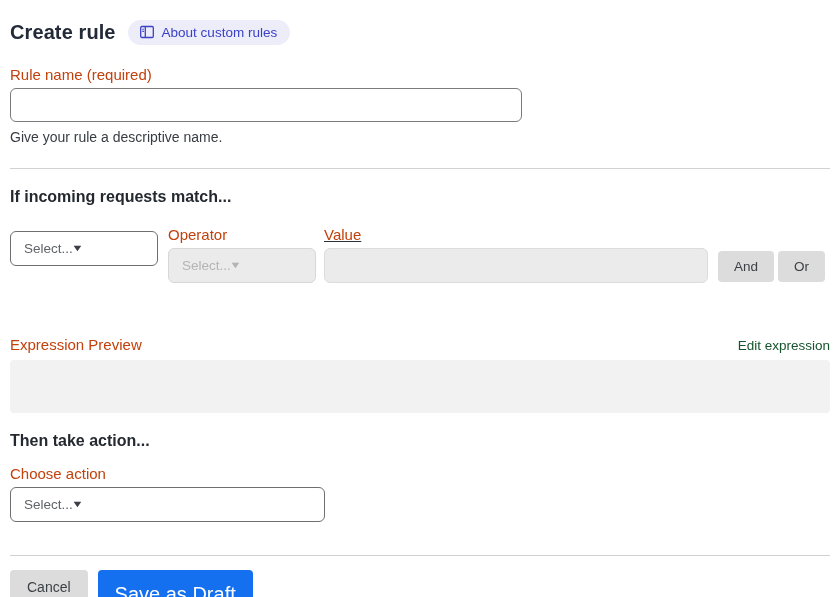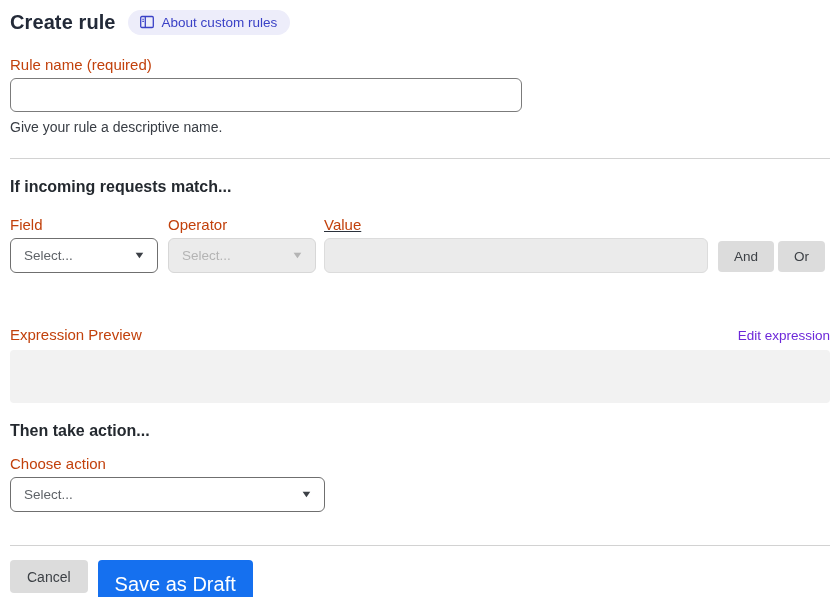--- a/index.html
+++ b/index.html
@@ -7,21 +7,21 @@
   body {
     font-family: "Liberation Sans", sans-serif;
     width: 839px;
     height: 597px;
     color: #2b313b;
     overflow: hidden;
   }
   .page {
     width: 839px;
     height: 597px;
-    padding: 10px 9px 12px 10px;
+    padding: 20px 9px 12px 10px;
   }
 
   
   .header-row {
     display: flex;
     align-items: center;
     gap: 12px;
   }
   .page-title {
     font-size: 20px;
@@ -92,21 +92,21 @@
   .col-op      { width: 156px; }
   .col-value   { width: 384px; text-decoration: underline; }
   .select-box {
     margin-top: 5px;
     height: 35px;
     border: 1px solid #6f6f6f;
     border-radius: 6px;
     background: #ffffff;
     display: flex;
     align-items: center;
-    justify-content: space-between;
+    justify-content: flex-start;
     padding: 0 13px;
     font-size: 13.5px;
     color: #5f6368;
     cursor: pointer;
   }
   .col-field .select-box { width: 148px; }
   .select-box.disabled {
     background: #ebebeb;
     border: 1px solid #d7d7d7;
     color: #b4b4b4;
@@ -154,21 +154,21 @@
   
   .expr-row {
     margin-top: 53px;
     display: flex;
     align-items: flex-end;
     justify-content: space-between;
     gap: 36px;
   }
   .link {
     font-size: 13.5px;
-    color: #6d28d9;
+    color: #14532d;
     text-decoration: none;
     cursor: pointer;
   }
   .expr-box {
     margin-top: 7px;
     width: 820px;
     height: 53px;
     background: #f2f2f2;
     border-radius: 4px;
     font-size: 13px;
@@ -225,21 +225,20 @@
   <label class="field-label rule-name-label">Rule name (required)</label>
   <input class="text-input" type="text" value="" placeholder="" style="">
   <div class="help-text">Give your rule a descriptive name.</div>
 
   <hr class="divider">
 
   <h2 class="section-heading">If incoming requests match...</h2>
 
   <div class="match-grid">
     <div class="col-field">
-      <label class="field-label">Field</label>
       <div class="select-box">
         <span>Select...</span>
         <span class="caret">▼</span>
       </div>
     </div>
     <div class="col-op">
       <label class="field-label">Operator</label>
       <div class="select-box disabled">
         <span>Select...</span>
         <span class="caret">▼</span>

